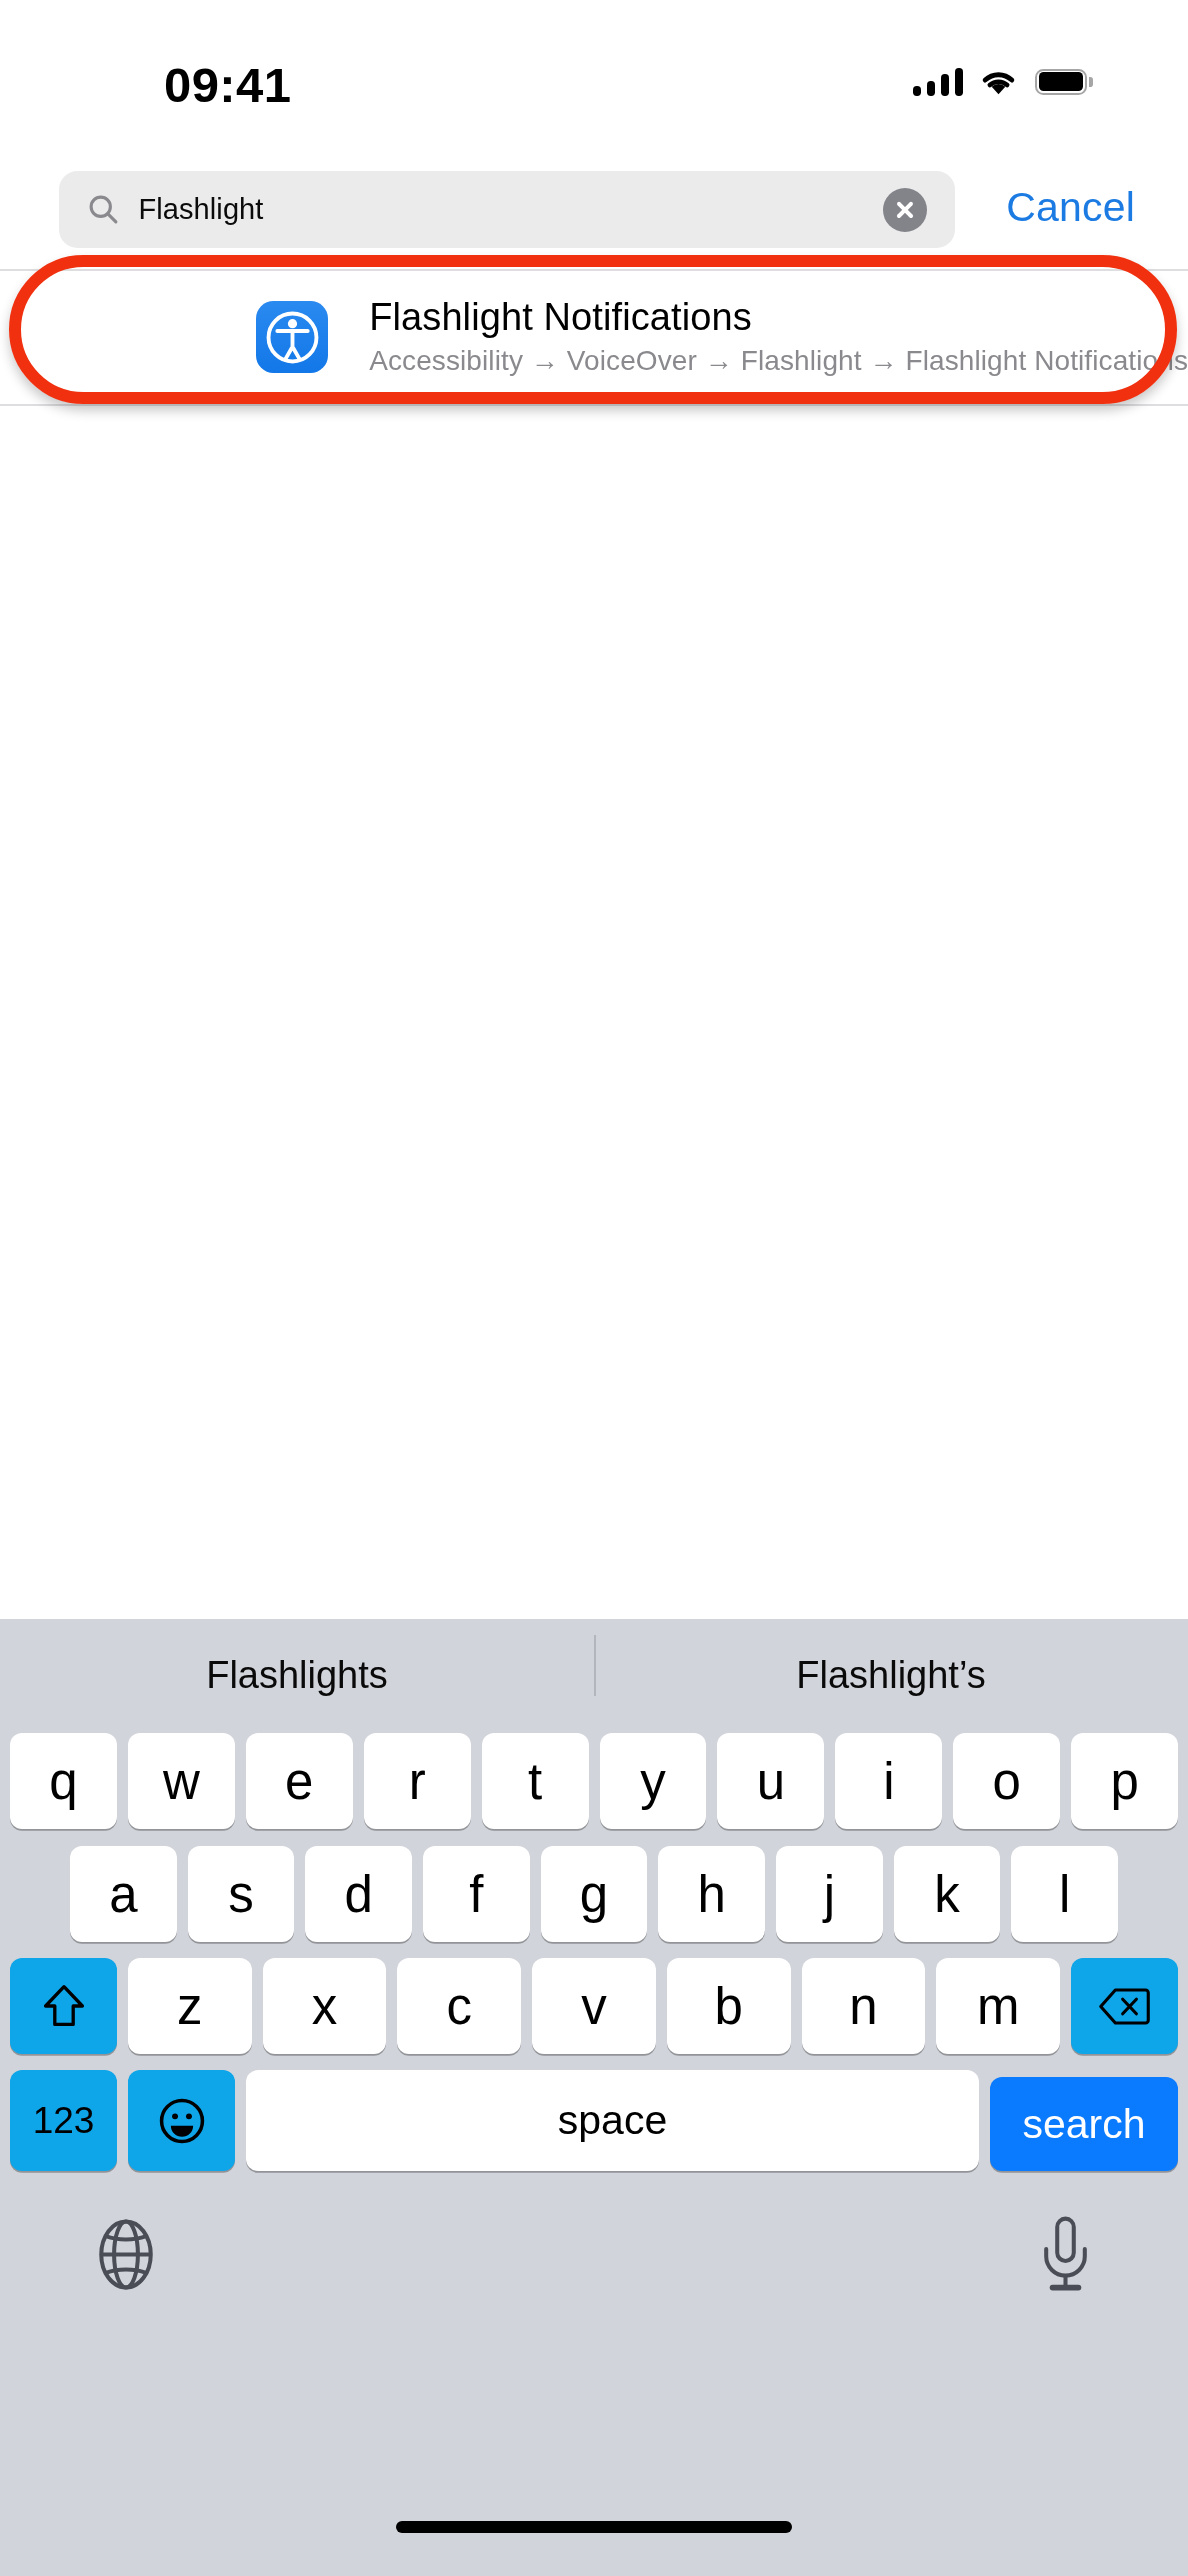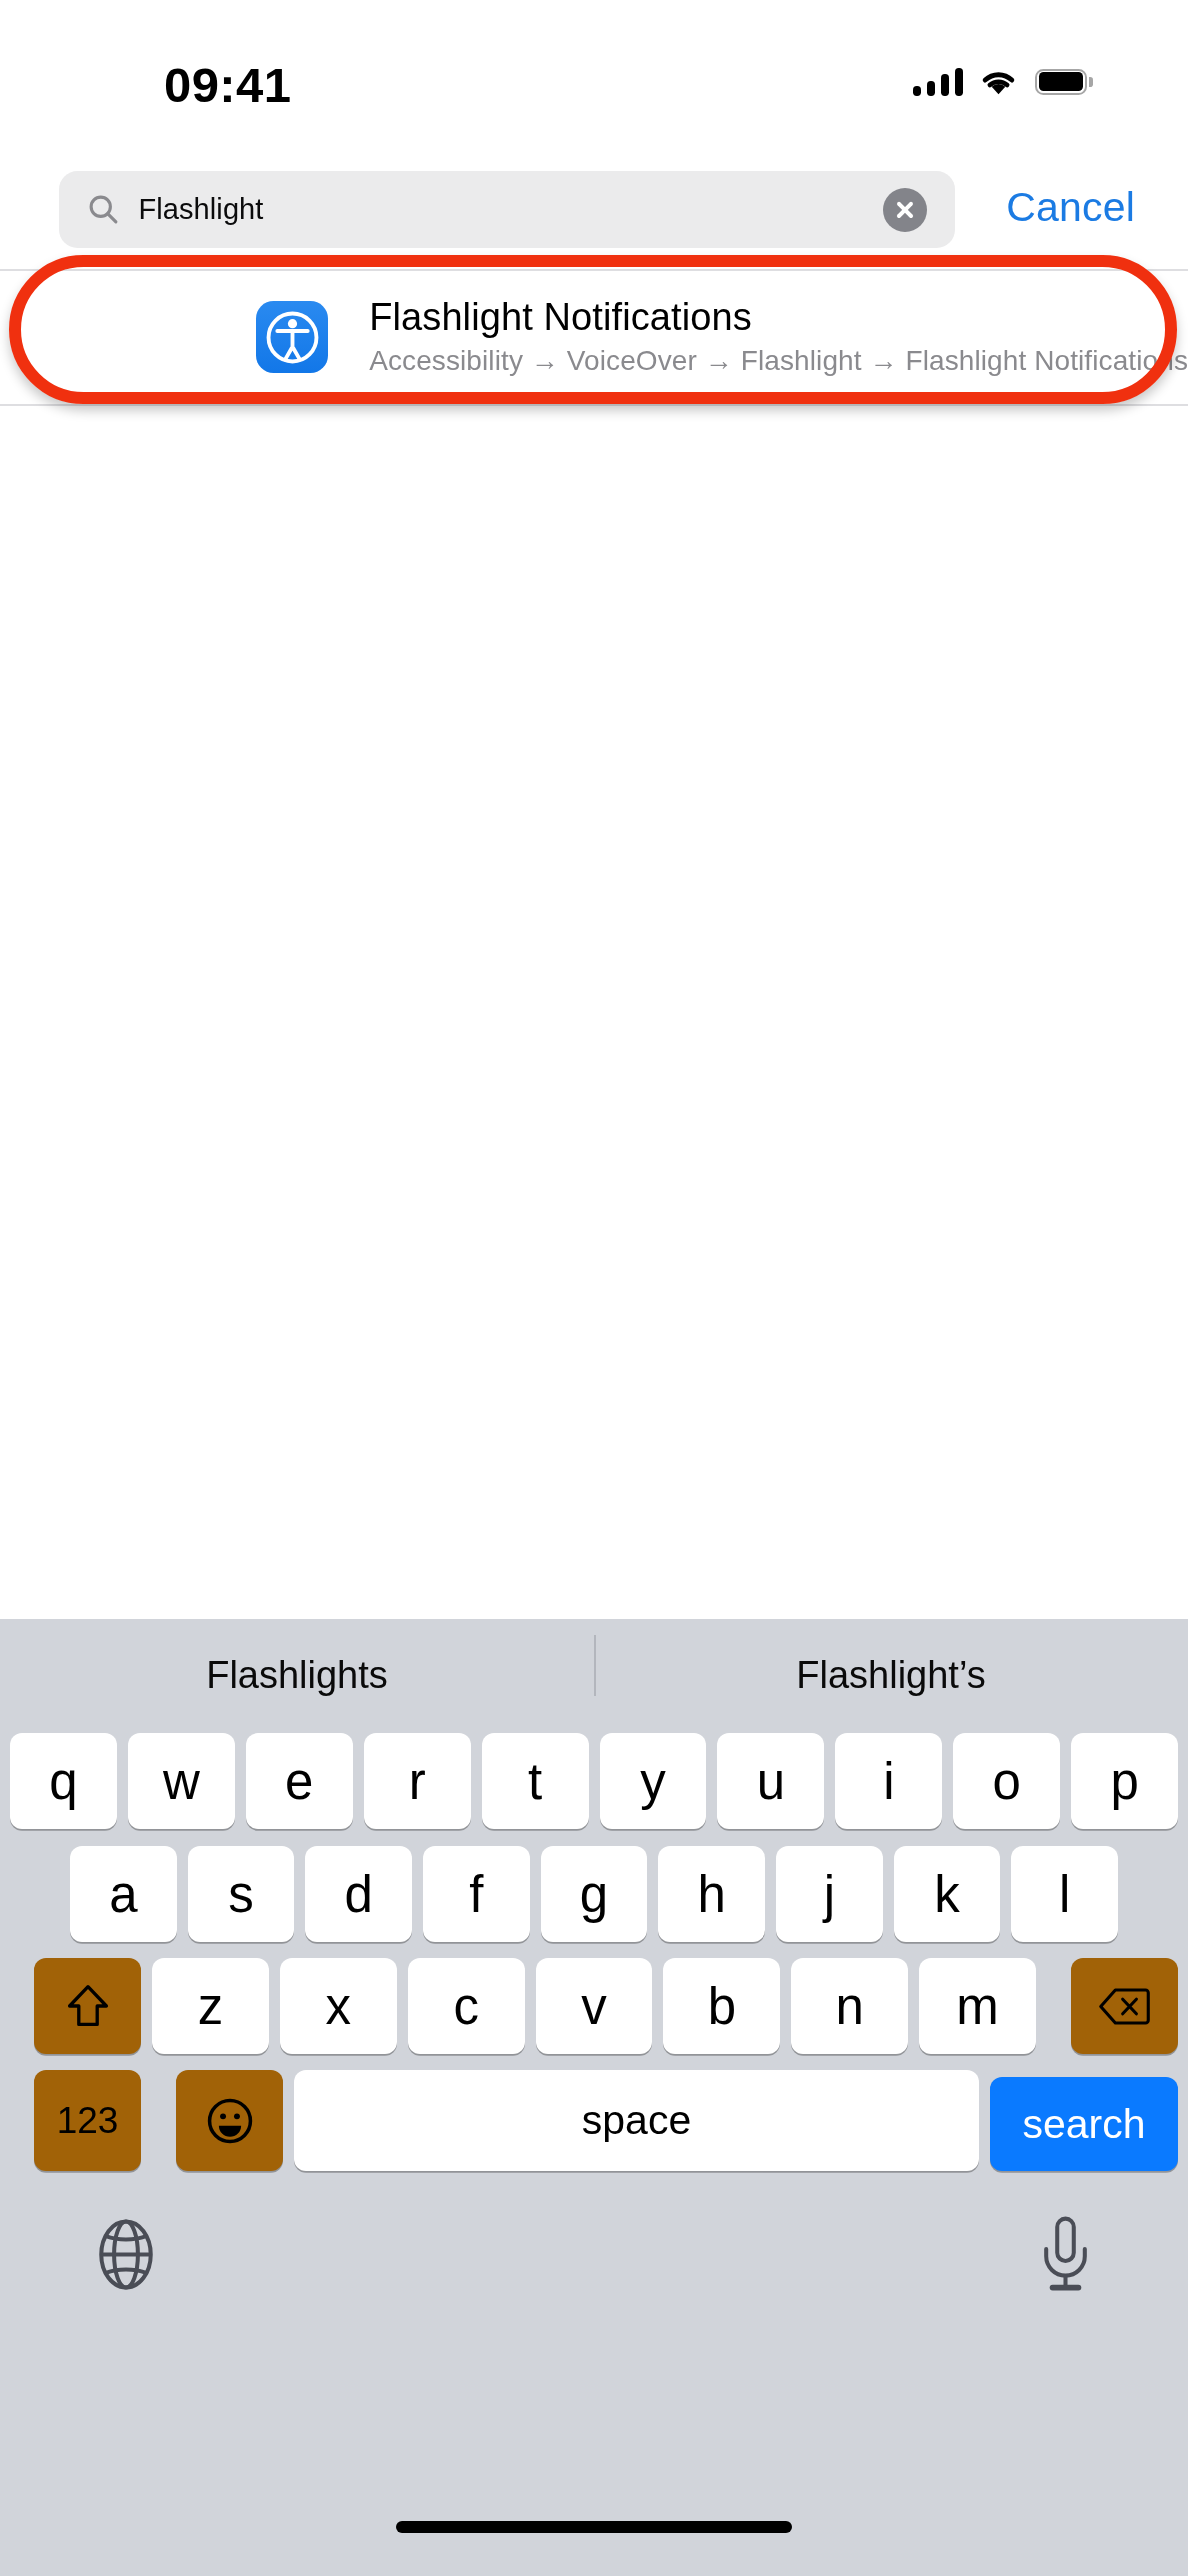--- a/index.html
+++ b/index.html
@@ -135,21 +135,21 @@
   .krow.r2{ top:227px; height:96px; padding:0 70px; gap:11px; }
   .krow.r3{ top:339px; height:96px; padding:0 10px; gap:11px; }
   .krow.r4{ top:451px; height:101px; padding:0 10px; gap:11px; }
 
   .key{
     flex:1 1 0; background:#FFFFFF; border-radius:12px;
     display:flex; align-items:center; justify-content:center;
     font-size:51px; color:#000; line-height:1;
     box-shadow:0 1.8px 0 rgba(0,0,0,.30);
   }
-  .key.dark{ background:#a16207;margin-left:24px; }
+  .key.dark{ background:#0ea5e9; }
   .key.blue{ background:#0A7AFF; color:#fff;margin-top:7px; }
   .key.wide{ flex:0 0 107px; }
   .key.space{ flex:1 1 0; font-size:41px; }
   .key.sidefn{ flex:0 0 107px; font-size:37px; }
   .key.searchkey{ flex:0 0 188px; font-size:41px; }
   .key.fnsm{ flex:0 0 107px; }
 
   .bottombar{
     position:absolute; left:0; top:571px; width:1188px; height:138px;
   }

